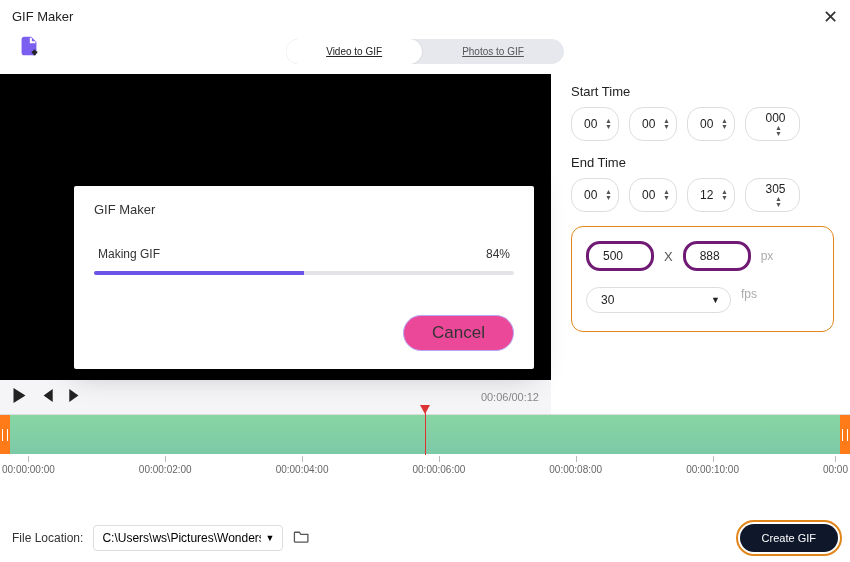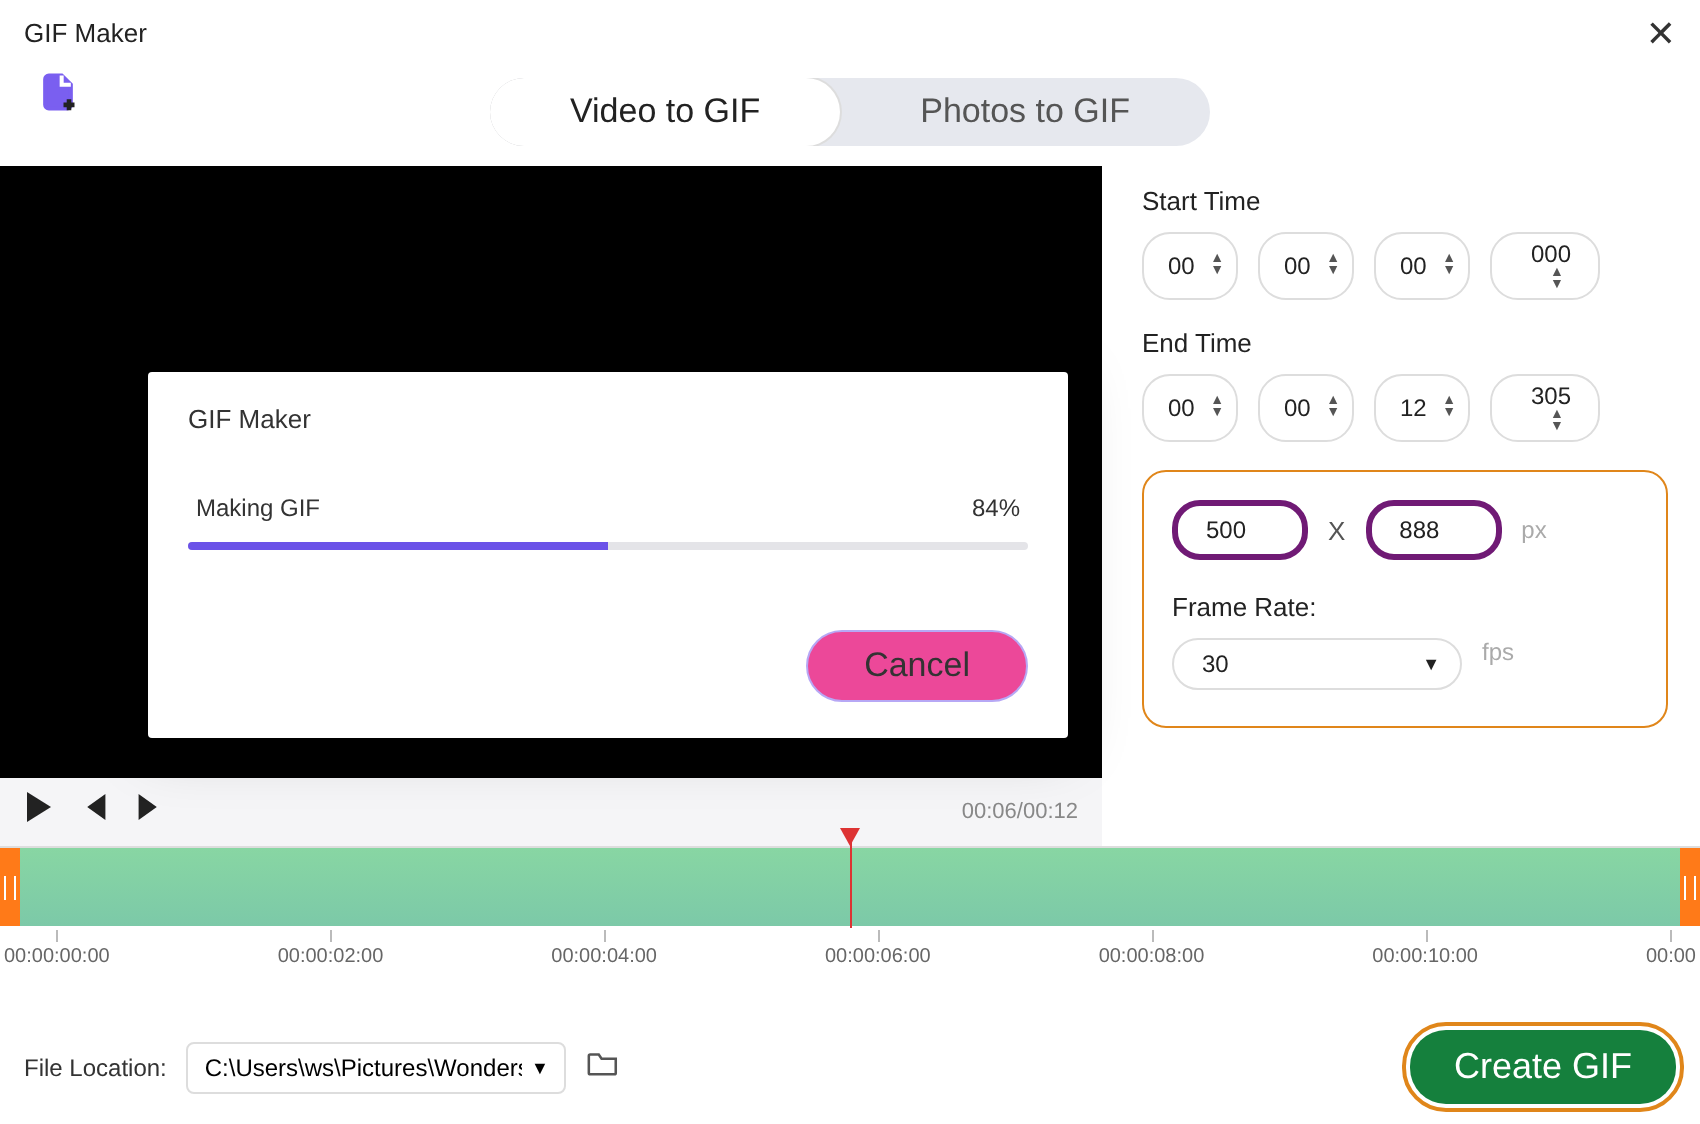--- a/index.html
+++ b/index.html
@@ -3,21 +3,21 @@
 <meta charset="utf-8">
 <style>
   * { box-sizing: border-box; margin: 0; padding: 0; font-family: -apple-system, BlinkMacSystemFont, "Segoe UI", Arial, sans-serif; }
   body { width: 850px; height: 562px; background: #fff; overflow: hidden; position: relative; }
   .titlebar { height: 33px; display: flex; align-items: center; padding: 0 12px; font-size: 13px; color: #222; }
   .titlebar .close-icon { margin-left: auto; cursor: pointer; font-size: 18px; color: #333; }
   .tabs { display: flex; justify-content: center; padding: 6px 0 10px; position: relative; }
   .add-doc-icon { position: absolute; left: 18px; top: 2px; color: #6b52e8; }
   .add-doc-icon svg { width: 22px; height: 22px; }
   .tab-group { display: flex; background: #e6e8ee; border-radius: 18px; overflow: hidden; }
-  .tab { padding: 7px 40px; font-size: 17px; color: #555; cursor: pointer; }
+  .tab { padding: 7px 40px; font-size: 10px; color: #555; cursor: pointer; text-decoration: underline; }
   .tab.active { background: #fff; border-radius: 18px; box-shadow: 0 0 0 1px #ddd; font-weight: 500; color: #222; }
   .content { display: flex; height: 340px; }
   .video-panel { width: 551px; background: #000; position: relative; }
   .video-controls { position: absolute; bottom: 0; left: 0; right: 0; height: 34px; background: #f5f5f7; display: flex; align-items: center; padding: 0 12px; color: #333; }
   .vc-btn { margin-right: 14px; cursor: pointer; }
   .vc-time { margin-left: auto; font-size: 11px; color: #888; }
   .modal { position: absolute; left: 74px; top: 186px; width: 460px; height: 183px; background: #fff; border-radius: 2px; box-shadow: 0 4px 30px rgba(0,0,0,0.25); padding: 16px 20px; }
   .modal-title { font-size: 13px; color: #333; margin-bottom: 30px; }
   .progress-row { display: flex; justify-content: space-between; font-size: 12px; color: #333; margin-bottom: 10px; padding: 0 4px; }
   .progress-bar { height: 4px; background: #e4e4e8; border-radius: 2px; overflow: hidden; }
@@ -45,21 +45,21 @@
   .tl-handle-left::after, .tl-handle-right::after { content: ""; position: absolute; top: 50%; left: 50%; transform: translate(-50%,-50%); width: 4px; height: 12px; border-left: 1px solid #fff; border-right: 1px solid #fff; }
   .tl-playhead { position: absolute; left: 50%; top: -8px; width: 1px; height: 48px; background: #d33; }
   .tl-playhead::before { content: ""; position: absolute; top: -2px; left: -5px; width: 0; height: 0; border-left: 5.5px solid transparent; border-right: 5.5px solid transparent; border-top: 9px solid #d33; }
   .ruler { display: flex; justify-content: space-between; padding: 8px 2px 14px; font-size: 10px; color: #666; position: relative; }
   .ruler .tick { position: relative; text-align: center; flex: none; }
   .ruler .tick::before { content: ""; position: absolute; top: -8px; left: 50%; width: 1px; height: 6px; background: #bbb; }
   .footer { position: absolute; bottom: 10px; left: 0; right: 0; display: flex; align-items: center; padding: 0 12px; }
   .fl-label { font-size: 12px; color: #333; margin-right: 10px; }
   .fl-select { border: 1px solid #ddd; border-radius: 4px; padding: 5px 8px; font-size: 12px; width: 190px; display: flex; justify-content: space-between; align-items: center; cursor: pointer; }
   .folder-icon { margin-left: 10px; cursor: pointer; color: #555; }
-  .create-btn { margin-left: auto; background: #15803d; color: #fff; border: none; border-radius: 18px; padding: 8px 22px; font-size: 18px; cursor: pointer; outline: 2px solid #e0861a; outline-offset: 2px; }
+  .create-btn { margin-left: auto; background: #0f172a; color: #fff; border: none; border-radius: 18px; padding: 8px 22px; font-size: 11px; cursor: pointer; outline: 2px solid #e0861a; outline-offset: 2px; }
 </style>
 </head>
 <body>
 
 <div class="titlebar">
   <span>GIF Maker</span>
   <span class="close-icon">✕</span>
 </div>
 
 <div class="tabs">
@@ -157,21 +157,20 @@
         </div>
     </div>
 
     <div class="highlight-box">
       <div class="size-row">
         <span class="size-input">500</span>
         <span class="size-x">X</span>
         <span class="size-input">888</span>
         <span class="size-unit">px</span>
       </div>
-      <span class="field-label">Frame Rate:</span>
       <div class="fr-row">
         <div class="fr-select">
           <span>30</span>
           <span style="font-size:9px;">▼</span>
         </div>
         <span class="size-unit">fps</span>
       </div>
     </div>
   </div>
 </div>

